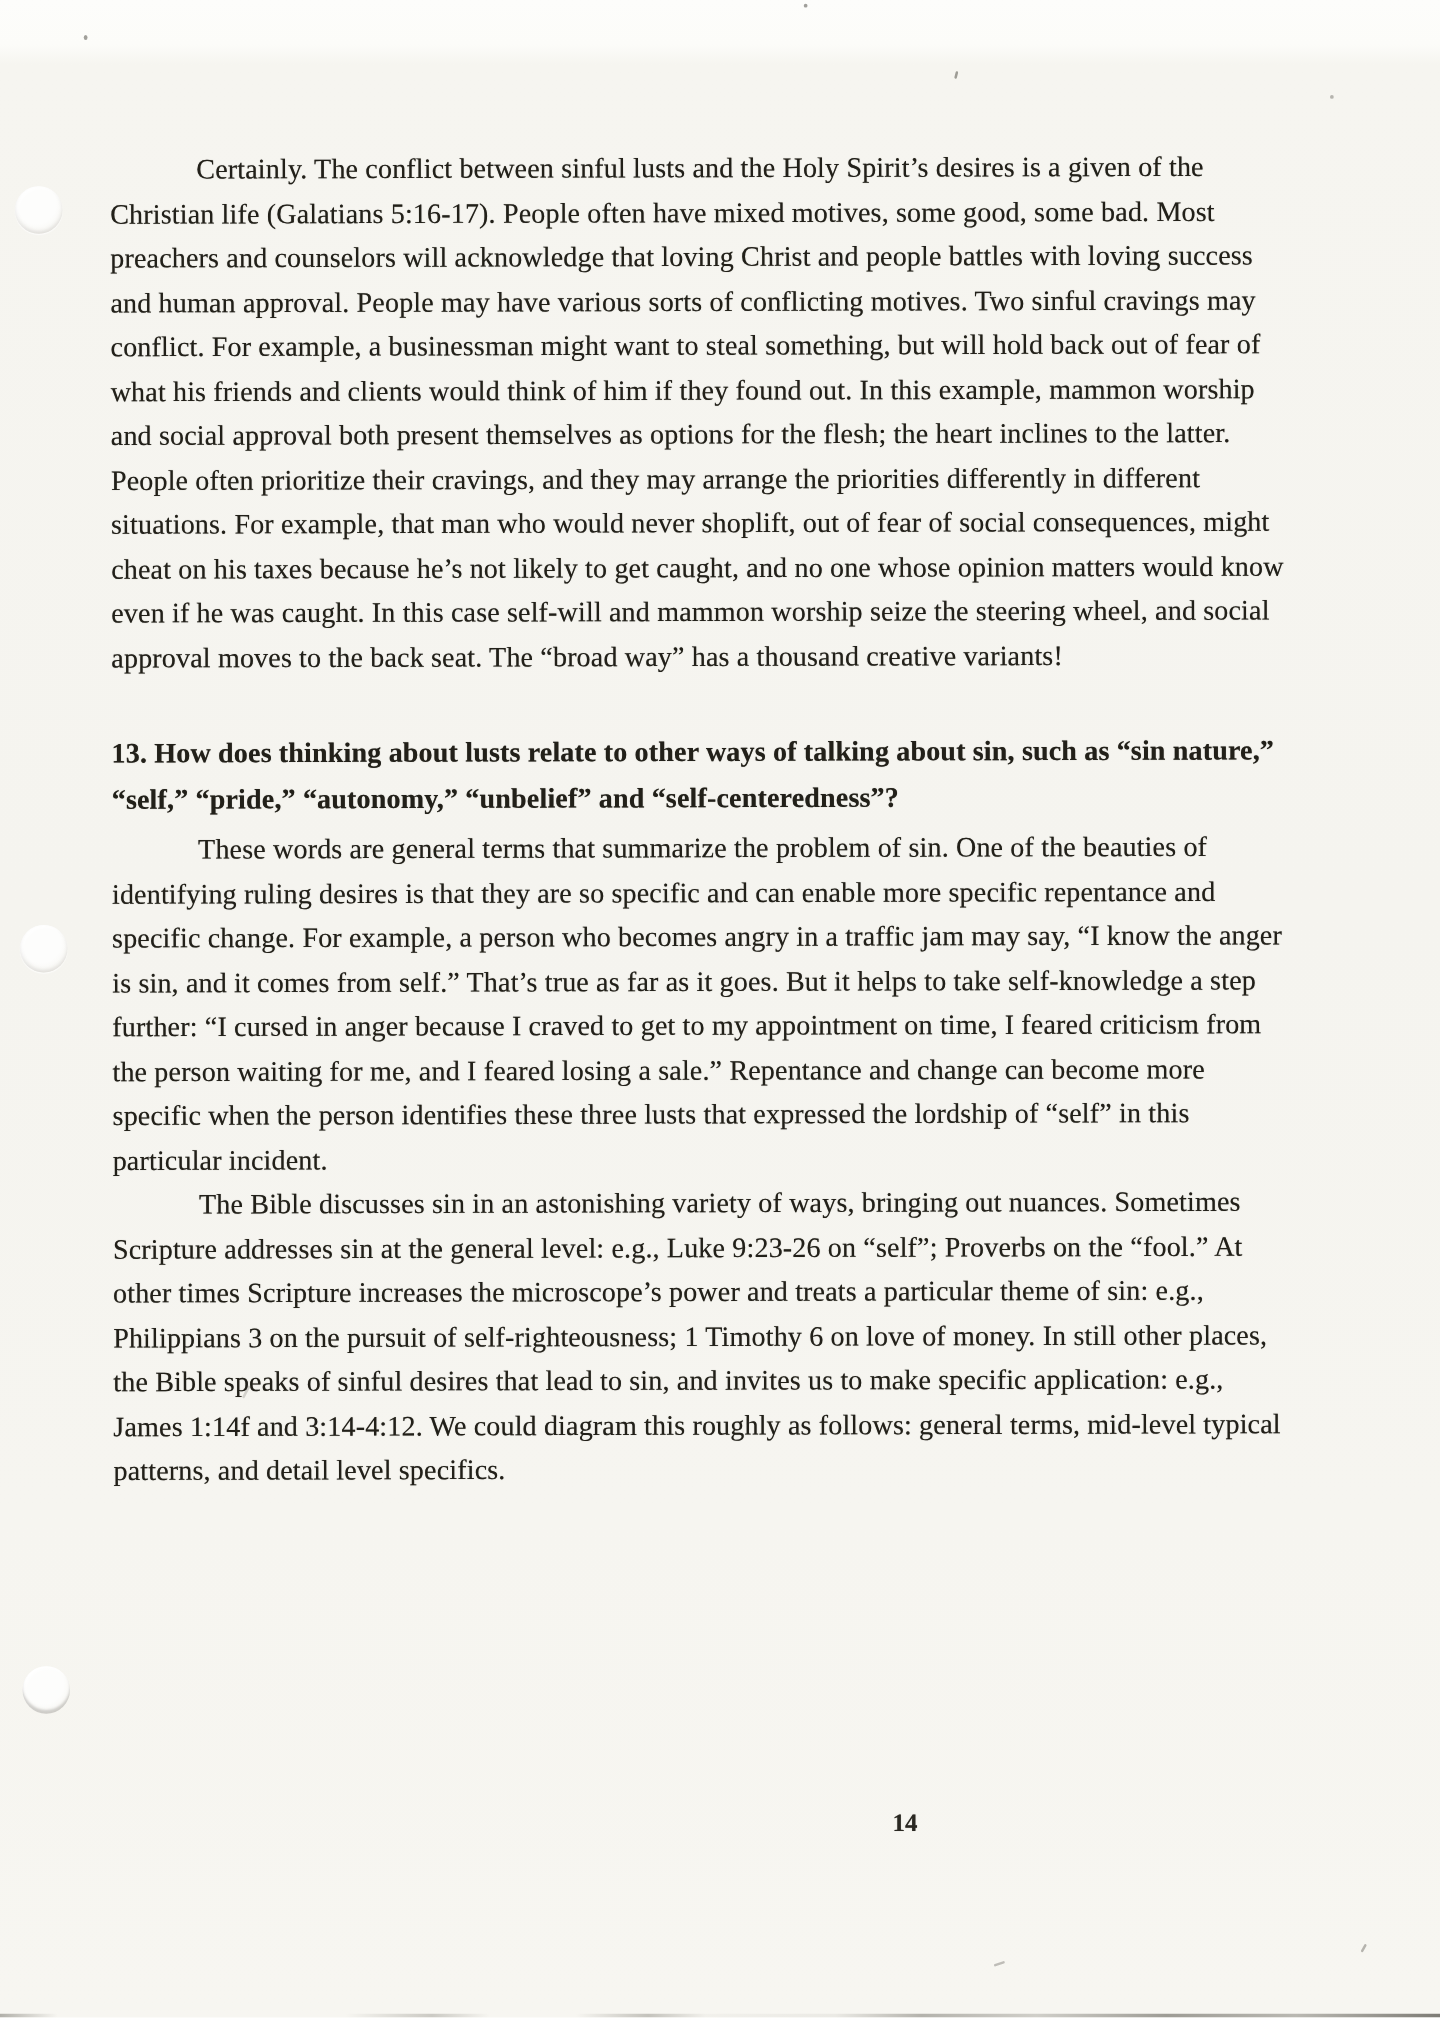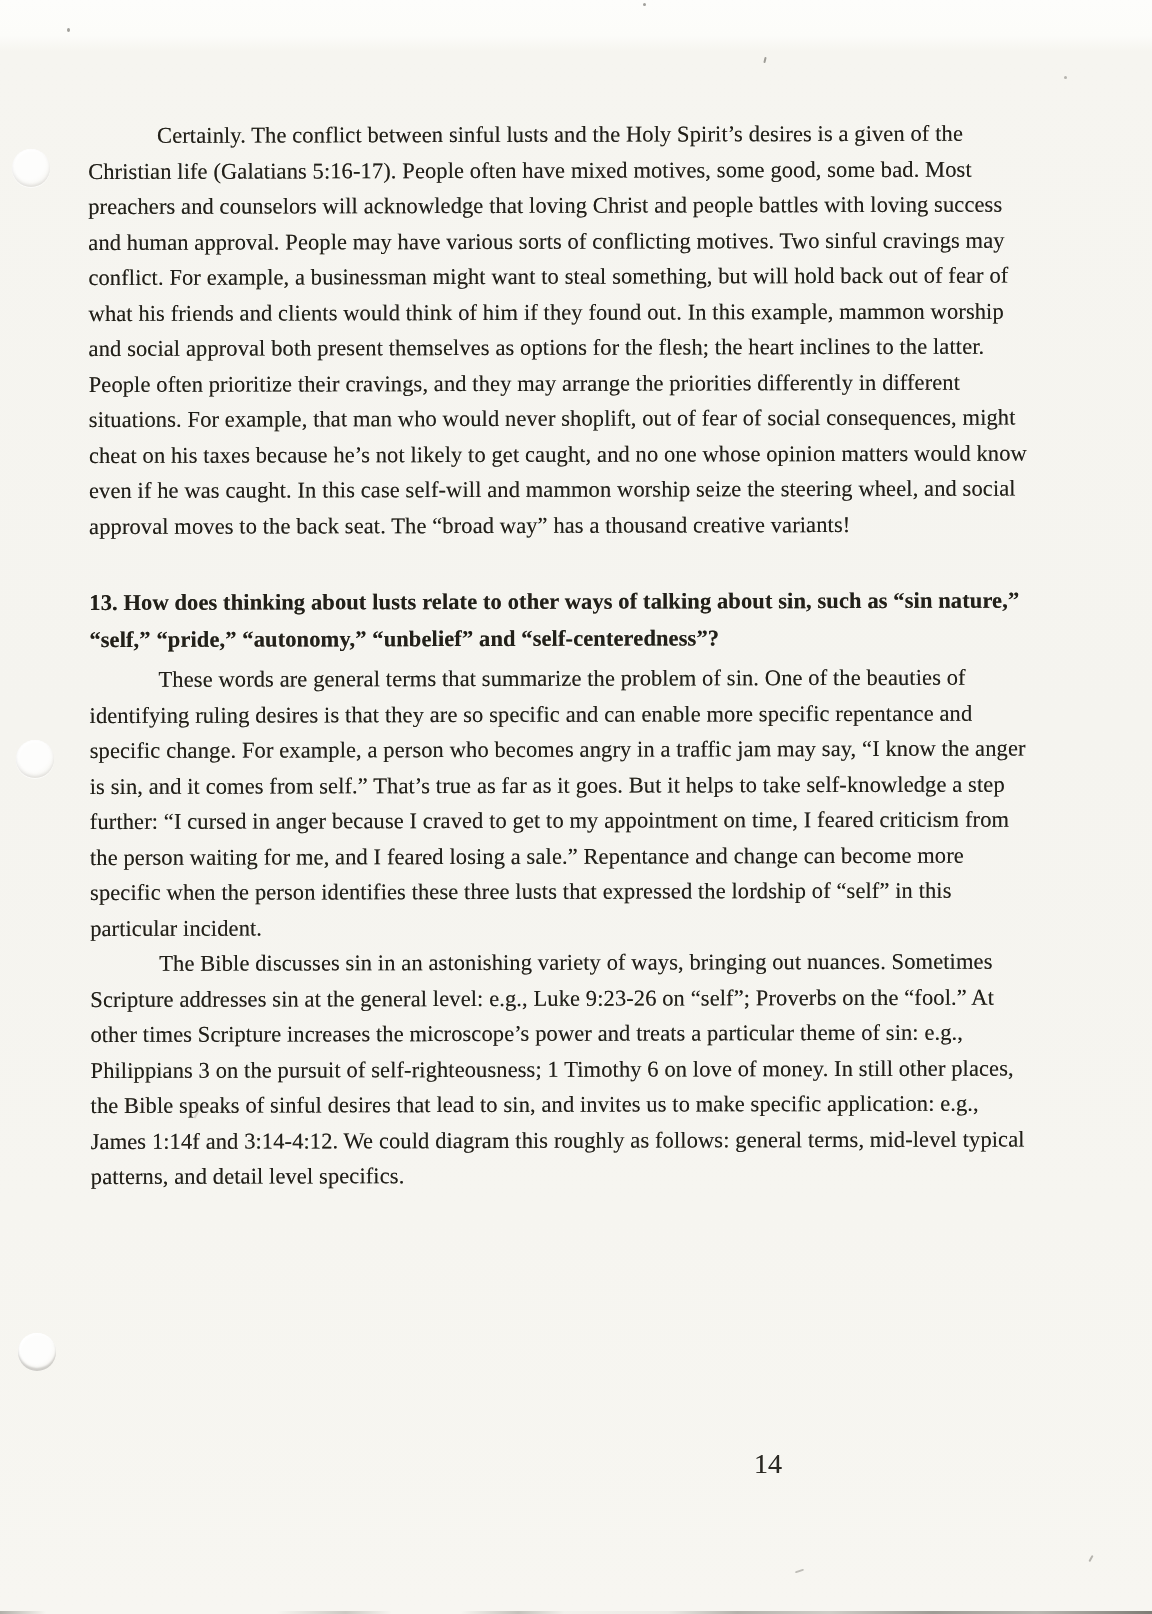--- a/index.html
+++ b/index.html
@@ -42,25 +42,26 @@
   .question {
     margin: 40px 0 4px 0;
     font-size: 22.5px;
     line-height: 37px;
     font-weight: bold;
     text-indent: 0;
     letter-spacing: 0.1px;
   }
   .page-number {
     position: absolute;
-    left: 754px;
+    left: 714px;
     top: 1448px;
     color: #2a2822;
-    font-size: 28px;
+    font-size: 20px;
     text-shadow: 0 0 0.6px rgba(40, 38, 32, 0.5);
+    font-weight: bold;
   }
   .hole {
     position: absolute;
     width: 38px;
     height: 38px;
     border-radius: 50%;
     background: radial-gradient(circle at 45% 38%, #fdfdfc 50%, #f7f6f2 78%, #f1f0eb 100%);
     box-shadow:
       inset 0 -2px 3px rgba(120, 118, 110, 0.18),
       inset 2px 2px 3px rgba(255, 255, 255, 0.9),

